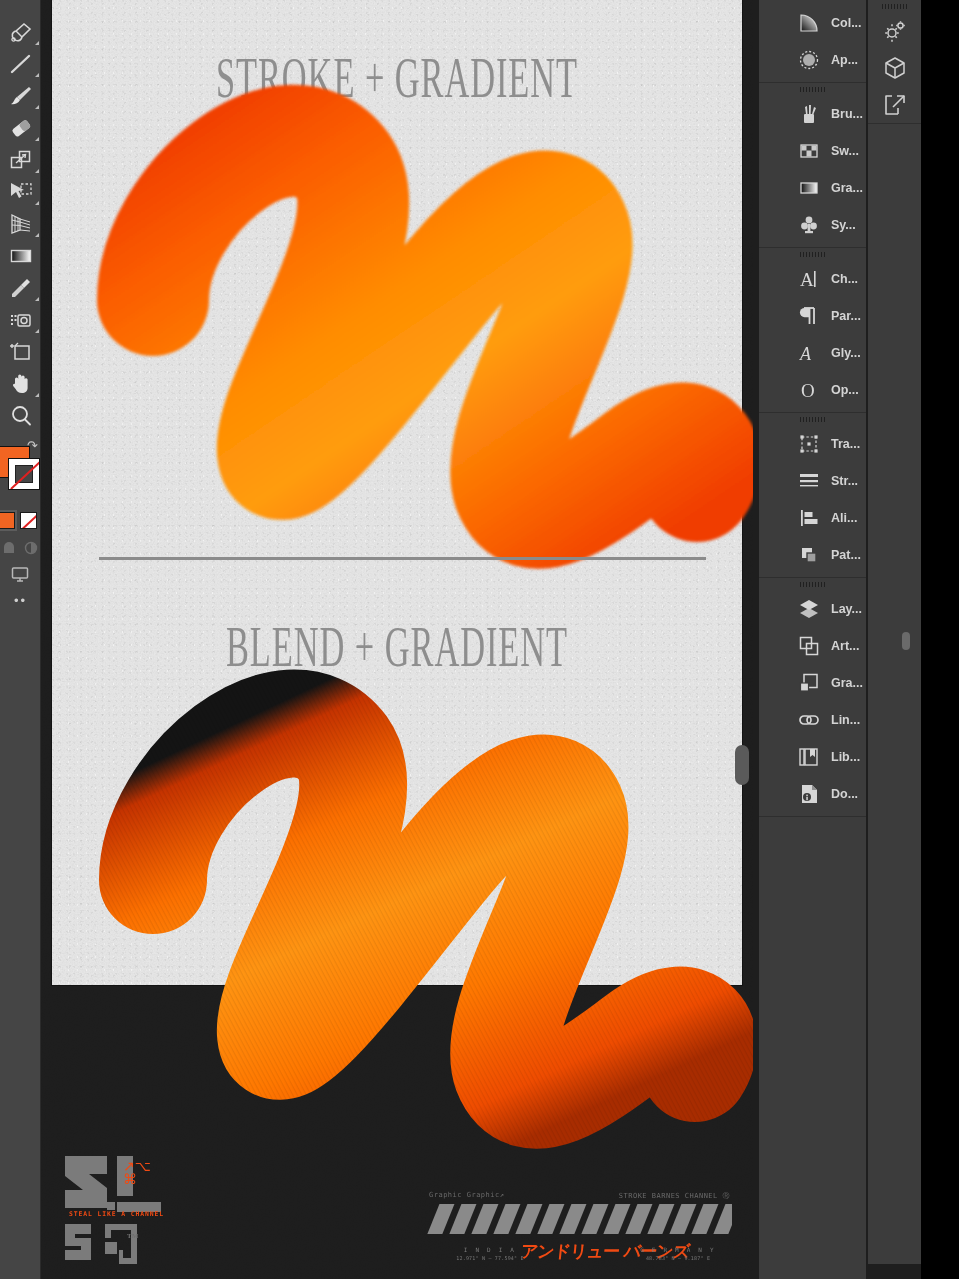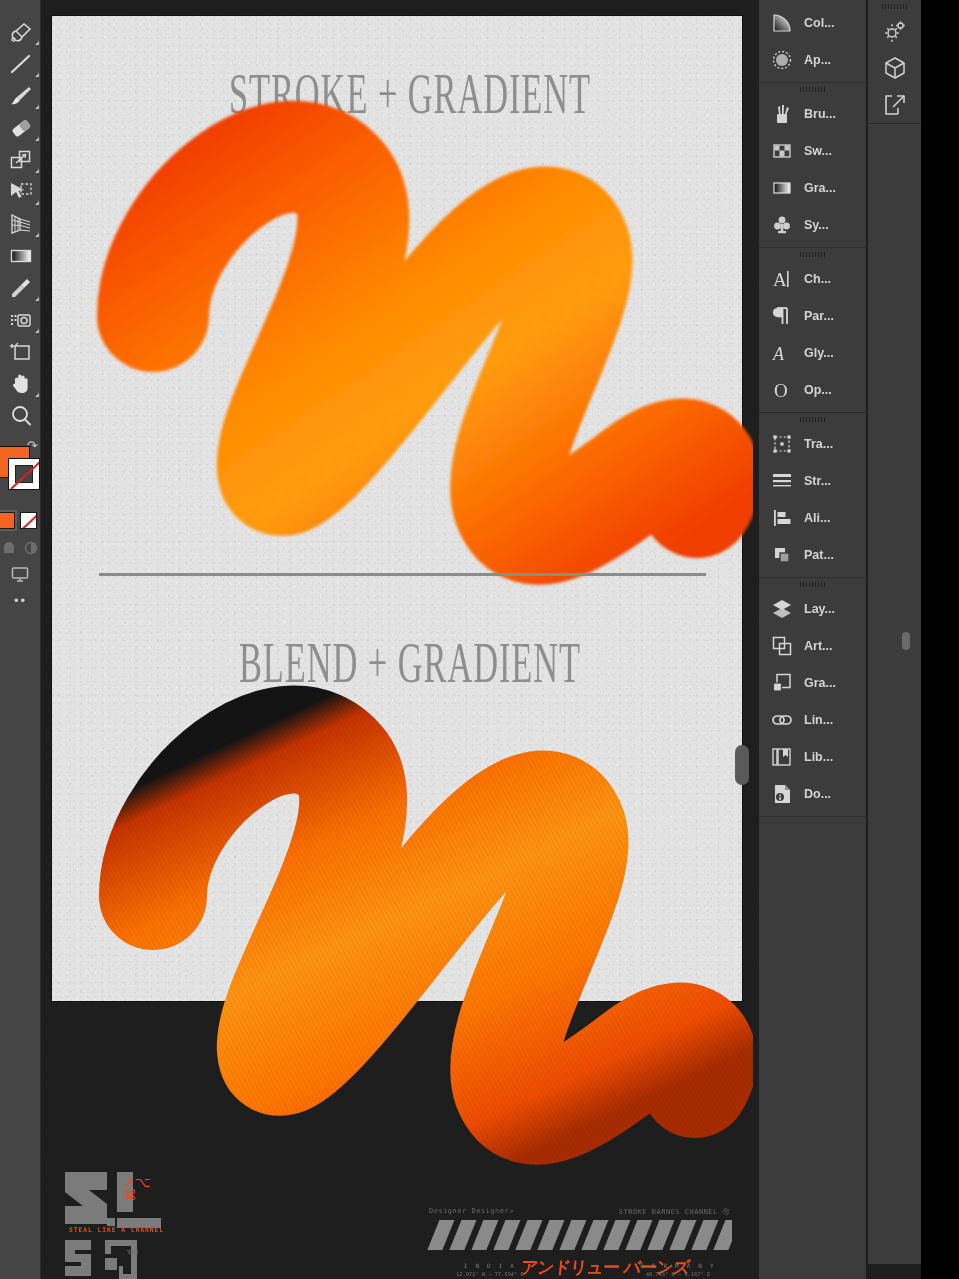--- a/index.html
+++ b/index.html
@@ -103,31 +103,30 @@
   
   #canvasarea {
     position: absolute;
     left: 41px; top: 0;
     width: 712px; height: 1279px;
     background: #1e1e1e;
     overflow: hidden;
   }
   #artboard {
     position: absolute;
-    left: 11px; top: 16px;
+    left: 11px; top: 0;
     width: 690px; height: 985px;
     background:
       radial-gradient(circle at 18% 12%, rgba(0,0,0,0.045) 0 1px, transparent 1px),
       radial-gradient(circle at 62% 41%, rgba(0,0,0,0.05) 0 1px, transparent 1px),
       radial-gradient(circle at 37% 77%, rgba(0,0,0,0.04) 0 1px, transparent 1px),
       radial-gradient(circle at 83% 63%, rgba(255,255,255,0.6) 0 1px, transparent 1px),
       #e9e9e9;
     background-size: 7px 7px, 11px 9px, 13px 11px, 9px 13px, 100% 100%;
     box-shadow: 0 0 0 1px rgba(0,0,0,0.35);
-    padding-left: 13px;
   }
   #paper-noise {
     position: absolute; inset: 0;
     opacity: .55;
     mix-blend-mode: multiply;
     pointer-events: none;
   }
   .art-title {
     position: absolute;
     width: 100%;
@@ -263,20 +262,21 @@
   .grip i {
     display: block;
     width: 26px; height: 5px;
     background: repeating-linear-gradient(to right,#202020 0 1px,transparent 1px 3px);
   }
   .pitem {
     display: flex; align-items: center;
     height: 37px;
     padding-left: 11px;
     cursor: default;
+    margin-left: 27px;
   }
   .pitem .pi-ico {
     width: 24px; height: 24px;
     display: flex; align-items: center; justify-content: center;
     margin-right: 10px;
     flex: 0 0 24px;
   }
   .pitem .pi-lbl {
     font-size: 12.5px;
     font-weight: bold;
@@ -589,21 +589,21 @@
             <rect x="44" y="96" width="12" height="12"></rect>
           </g>
         </svg>
         <div class="lg-text">STEAL LIKE A CHANNEL</div>
         <div class="tm">TM</div>
         <div class="cmd">↗⌥<br>⌘</div>
       </div>
 
       <div id="infoblock">
         <div class="row-top">
-          <span>Designer Designer↗</span>
+          <span>Graphic Graphic↗</span>
           <span>STROKE BARNES CHANNEL Ⓡ</span>
         </div>
         <div id="stripes">
             <span class="st" style="left: 6px; background: rgb(138, 138, 138);"></span>
             <span class="st" style="left: 28px; background: rgb(138, 138, 138);"></span>
             <span class="st" style="left: 50px; background: rgb(138, 138, 138);"></span>
             <span class="st" style="left: 72px; background: rgb(138, 138, 138);"></span>
             <span class="st" style="left: 94px; background: rgb(138, 138, 138);"></span>
             <span class="st" style="left: 116px; background: rgb(138, 138, 138);"></span>
             <span class="st" style="left: 138px; background: rgb(138, 138, 138);"></span>

